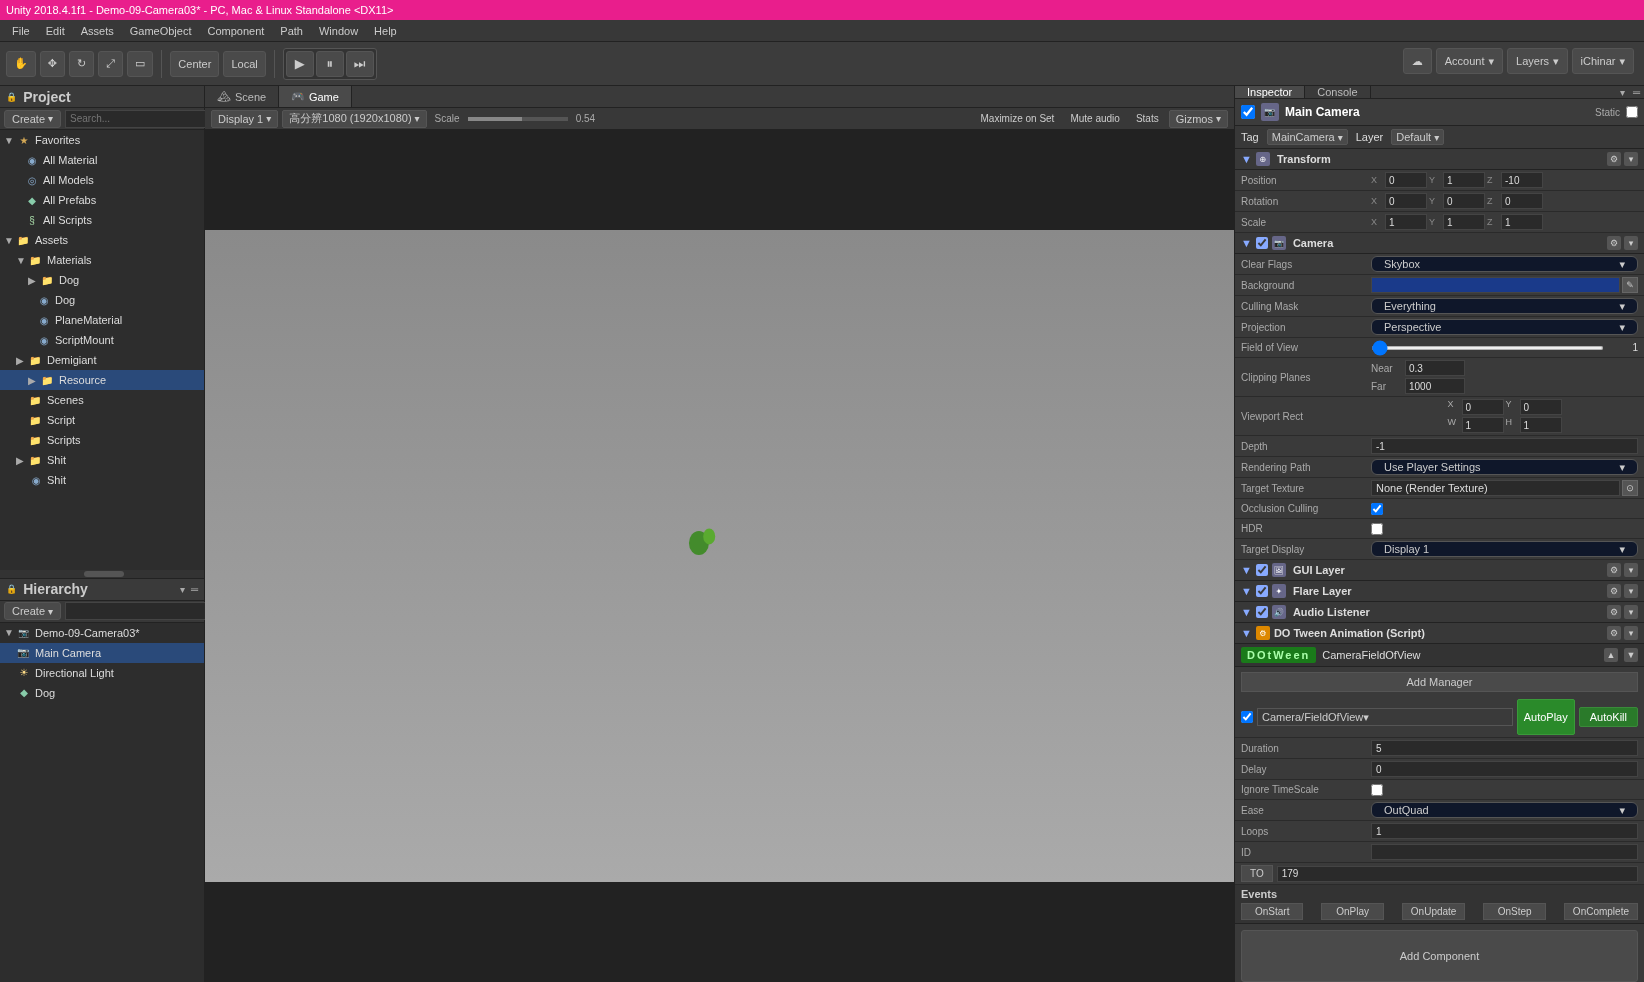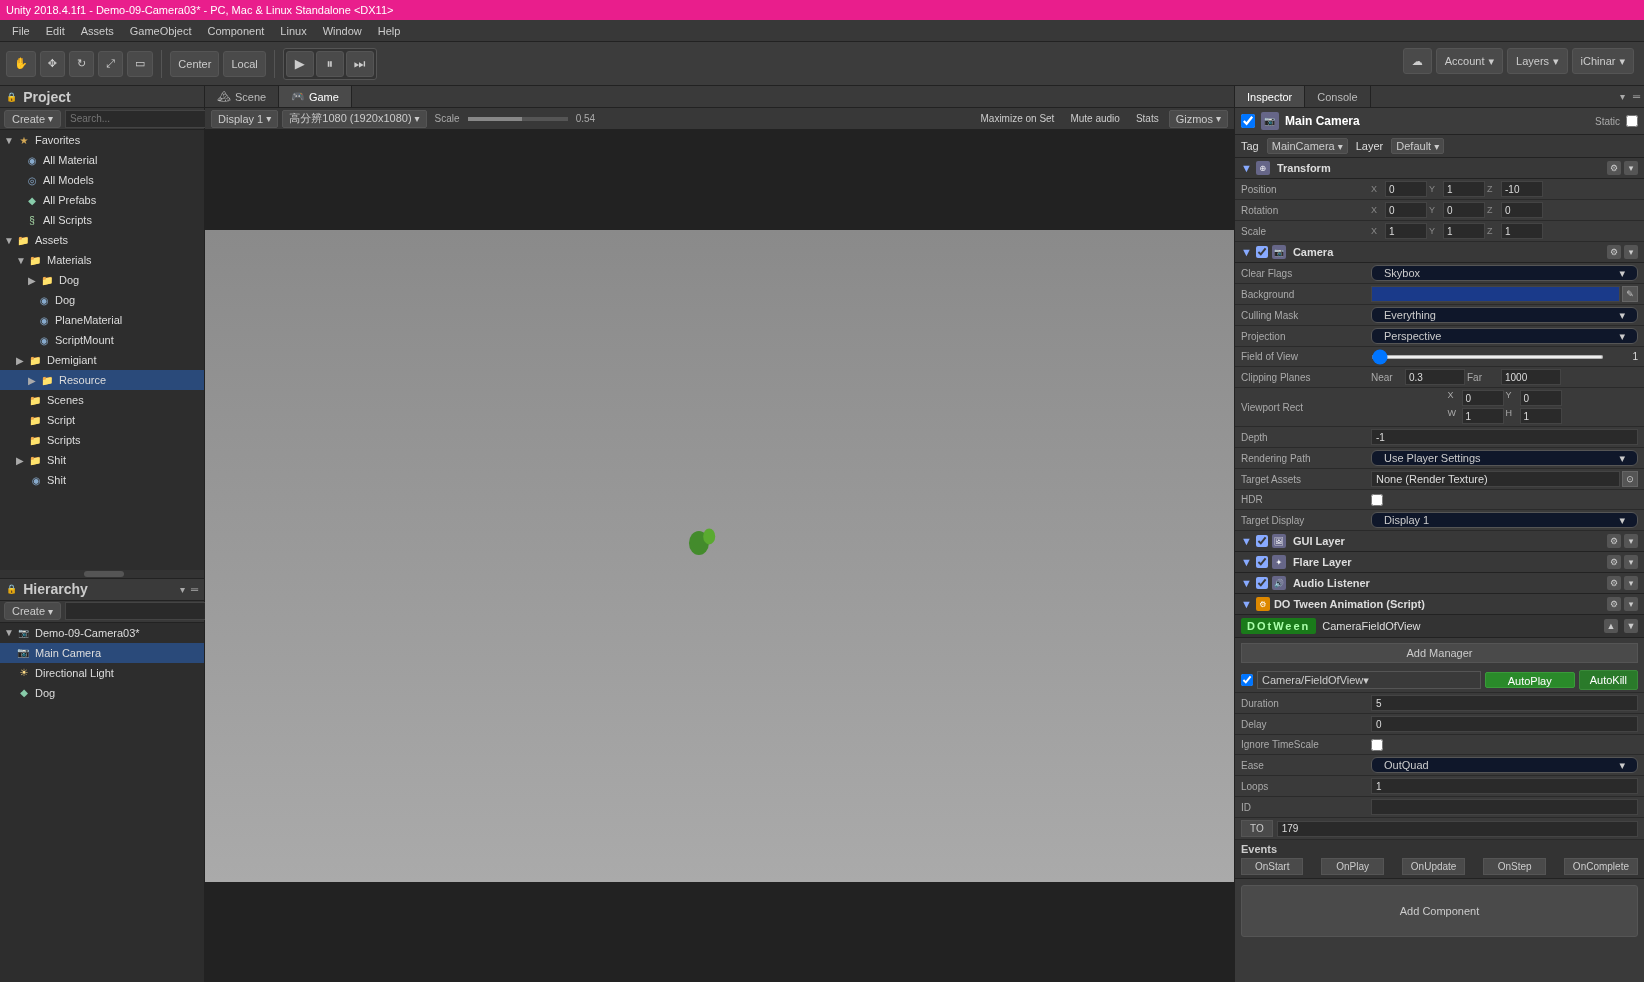--- a/index.html
+++ b/index.html
@@ -87,21 +87,21 @@
     
     .asset-field { background: #2a2a2a; border: 1px solid #444; color: #ddd; padding: 1px 4px; height: 16px; flex: 1; font-size: 10px; display: flex; align-items: center; }
     .asset-btn { background: #555; border: 1px solid #666; color: #ccc; width: 16px; height: 16px; cursor: pointer; display: flex; align-items: center; justify-content: center; font-size: 9px; }
 
     
     .dotween-header { background: #383838; padding: 3px 6px; display: flex; align-items: center; gap: 4px; border-bottom: 1px solid #222; }
     .add-manager-btn { background: #4a4a4a; border: 1px solid #555; color: #ccc; width: 100%; padding: 3px; text-align: center; cursor: pointer; font-size: 11px; margin: 3px 0; }
 
     .autoplay-row { display: flex; align-items: center; padding: 2px 6px; gap: 4px; border-bottom: 1px solid #2a2a2a; }
     .target-dropdown { background: #3a3a3a; border: 1px solid #555; color: #ccc; padding: 1px 4px; height: 18px; font-size: 10px; flex: 1; display: flex; align-items: center; cursor: pointer; }
-    .autoplay-btn { background: #2a8a2a; border: 1px solid #3a9a3a; color: white; padding: 2px 22px; font-size: 11px; cursor: pointer; border-radius: 2px; height: 16px; }
+    .autoplay-btn { background: #2a8a2a; border: 1px solid #3a9a3a; color: white; padding: 2px 6px; font-size: 11px; cursor: pointer; border-radius: 2px; height: 36px; }
     .autokill-btn { background: #2a7a2a; border: 1px solid #3a8a3a; color: white; padding: 2px 10px; font-size: 11px; cursor: pointer; border-radius: 2px; height: 20px; }
 
     .events-row { background: #333; padding: 3px 6px; border-bottom: 1px solid #222; }
     .events-title { color: #ccc; font-size: 11px; font-weight: bold; }
     .events-btns { display: flex; gap: 18px; margin-top: 3px; }
     .event-btn { background: #4a4a4a; border: 1px solid #555; color: #ccc; padding: 2px 8px; font-size: 10px; cursor: pointer; flex: 1; text-align: center; }
 
     .add-component-btn { background: #4a4a4a; border: 1px solid #555; color: #ccc; width: calc(100% - 12px); margin: 6px; padding: 19px; text-align: center; cursor: pointer; font-size: 11px; border-radius: 3px; }
 
     
@@ -126,21 +126,21 @@
 <div id="titlebar">
   <span>Unity 2018.4.1f1 - Demo-09-Camera03* - PC, Mac &amp; Linux Standalone &lt;DX11&gt;</span>
 </div>
 
 <div id="menubar">
   <span class="menu-item">File</span>
   <span class="menu-item">Edit</span>
   <span class="menu-item">Assets</span>
   <span class="menu-item">GameObject</span>
   <span class="menu-item">Component</span>
-  <span class="menu-item">Linux</span>
+  <span class="menu-item">Path</span>
   <span class="menu-item">Window</span>
   <span class="menu-item">Help</span>
 </div>
 
 <div id="toolbar">
 
   <button class="toolbar-btn">✋</button>
   <button class="toolbar-btn">✥</button>
   <button class="toolbar-btn">↻</button>
   <button class="toolbar-btn">⤢</button>
@@ -534,21 +534,21 @@
         <div class="prop-value">
           <div class="slider-container">
             <input type="range" style="flex: 1 1 0%; height: 4px;" value="1" min="0" max="180">
             <span class="slider-val">1</span>
           </div>
         </div>
       </div>
 
       <div class="prop-row">
         <span class="prop-label">Clipping Planes</span>
-        <div class="prop-value" style="flex-direction:row;align-items:flex-start;gap:2px;">
+        <div class="prop-value" style="flex-direction:column;align-items:flex-start;gap:2px;">
           <div style="display:flex;align-items:center;gap:4px;">
             <span style="color:#aaa;font-size:10px;width:30px;">Near</span>
             <input class="vec-input" style="width: 60px;" value="0.3">
           </div>
           <div style="display:flex;align-items:center;gap:4px;">
             <span style="color:#aaa;font-size:10px;width:30px;">Far</span>
             <input class="vec-input" style="width: 60px;" value="1000">
           </div>
         </div>
       </div>
@@ -582,29 +582,35 @@
         <span class="prop-label">Rendering Path</span>
         <div class="prop-value">
           <div class="dropdown-full">
             <span>Use Player Settings</span>
             <span>▾</span>
           </div>
         </div>
       </div>
 
       <div class="prop-row">
-        <span class="prop-label">Target Assets</span>
+        <span class="prop-label">Target Texture</span>
         <div class="prop-value">
           <div class="asset-field">
             <span>None (Render Texture)</span>
           </div>
           <div class="asset-btn">⊙</div>
         </div>
       </div>
 
+      <div class="prop-row">
+        <span class="prop-label">Occlusion Culling</span>
+        <div class="prop-value">
+          <input type="checkbox" checked="" style="width: 12px; height: 12px;">
+        </div>
+      </div>
 
       <div class="prop-row">
         <span class="prop-label">HDR</span>
         <div class="prop-value">
           <input type="checkbox" style="width: 12px; height: 12px;">
         </div>
       </div>
 
       <div class="prop-row">
         <span class="prop-label">Target Display</span>

